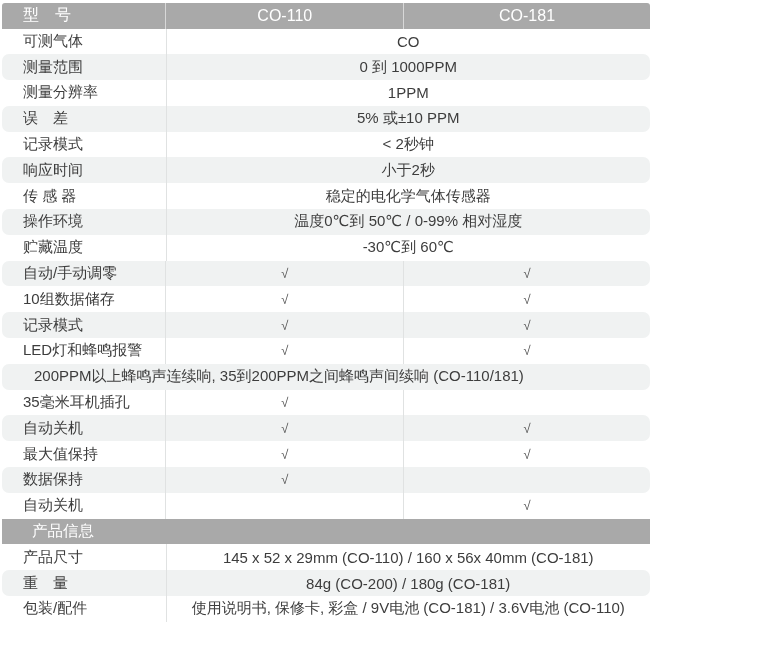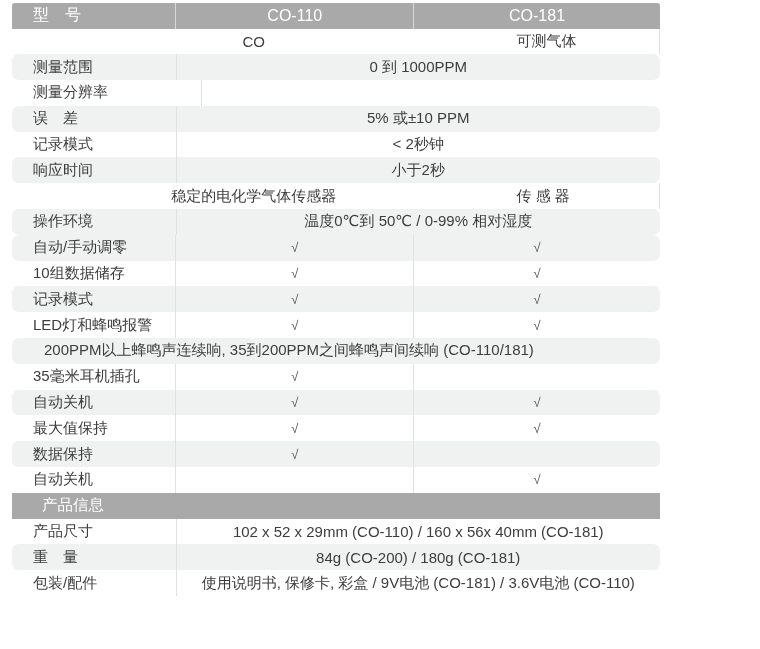--- a/index.html
+++ b/index.html
@@ -7,21 +7,21 @@
     padding: 0;
     width: 760px;
     height: 649px;
     background: #ffffff;
     overflow: hidden;
     font-family: "Liberation Sans", "DejaVu Sans", sans-serif;
   }
   #spec-table {
     position: absolute;
     top: 3px;
-    left: 12px;
+    left: 2px;
     width: 648px;
     color: var(--text, #3d3d3d);
   }
   .row {
     display: flex;
     align-items: center;
     height: 25.8px;
     font-size: 15px;
     box-sizing: border-box;
     background: var(--row-bg, #ffffff);
@@ -77,49 +77,54 @@
 </head>
 <body>
 
 <div id="spec-table">
     <div class="row header">
       <div class="cell label">型　号</div>
       <div class="cell mid">CO-110</div>
       <div class="cell right">CO-181</div>
     </div>
     <div class="row">
+      <div class="cell label">可测气体</div>
       <div class="cell span">CO</div>
-      <div class="cell label">可测气体</div>
     </div>
     <div class="row shade">
       <div class="cell label">测量范围</div>
       <div class="cell span">0 到 1000PPM</div>
     </div>
     <div class="row">
       <div class="cell label">测量分辨率</div>
+      <div class="cell span">1PPM</div>
     </div>
     <div class="row shade">
       <div class="cell label">误　差</div>
       <div class="cell span">5% 或±10 PPM</div>
     </div>
     <div class="row">
       <div class="cell label">记录模式</div>
       <div class="cell span">&lt; 2秒钟</div>
     </div>
     <div class="row shade">
       <div class="cell label">响应时间</div>
       <div class="cell span">小于2秒</div>
     </div>
     <div class="row">
+      <div class="cell label">传 感 器</div>
       <div class="cell span">稳定的电化学气体传感器</div>
-      <div class="cell label">传 感 器</div>
     </div>
     <div class="row shade">
       <div class="cell label">操作环境</div>
       <div class="cell span">温度0℃到  50℃ / 0-99% 相对湿度</div>
+    </div>
+    <div class="row">
+      <div class="cell label">贮藏温度</div>
+      <div class="cell span">-30℃到 60℃</div>
     </div>
     <div class="row shade">
       <div class="cell label">自动/手动调零</div>
       <div class="cell mid divided check">√</div>
       <div class="cell right check">√</div>
     </div>
     <div class="row">
       <div class="cell label">10组数据储存</div>
       <div class="cell mid divided check">√</div>
       <div class="cell right check">√</div>
@@ -160,21 +165,21 @@
     <div class="row">
       <div class="cell label">自动关机</div>
       <div class="cell mid divided check"></div>
       <div class="cell right check">√</div>
     </div>
     <div class="row section">
       <div class="cell full">产品信息</div>
     </div>
     <div class="row">
       <div class="cell label">产品尺寸</div>
-      <div class="cell span">102 x 52 x 29mm (CO-110) / 160 x 56x 40mm (CO-181)</div>
+      <div class="cell span">145 x 52 x 29mm (CO-110) / 160 x 56x 40mm (CO-181)</div>
     </div>
     <div class="row shade">
       <div class="cell label">重　量</div>
       <div class="cell span">84g (CO-200) / 180g (CO-181)</div>
     </div>
     <div class="row">
       <div class="cell label">包装/配件</div>
       <div class="cell span">使用说明书, 保修卡, 彩盒 / 9V电池 (CO-181) / 3.6V电池 (CO-110)</div>
     </div>
   </div>

